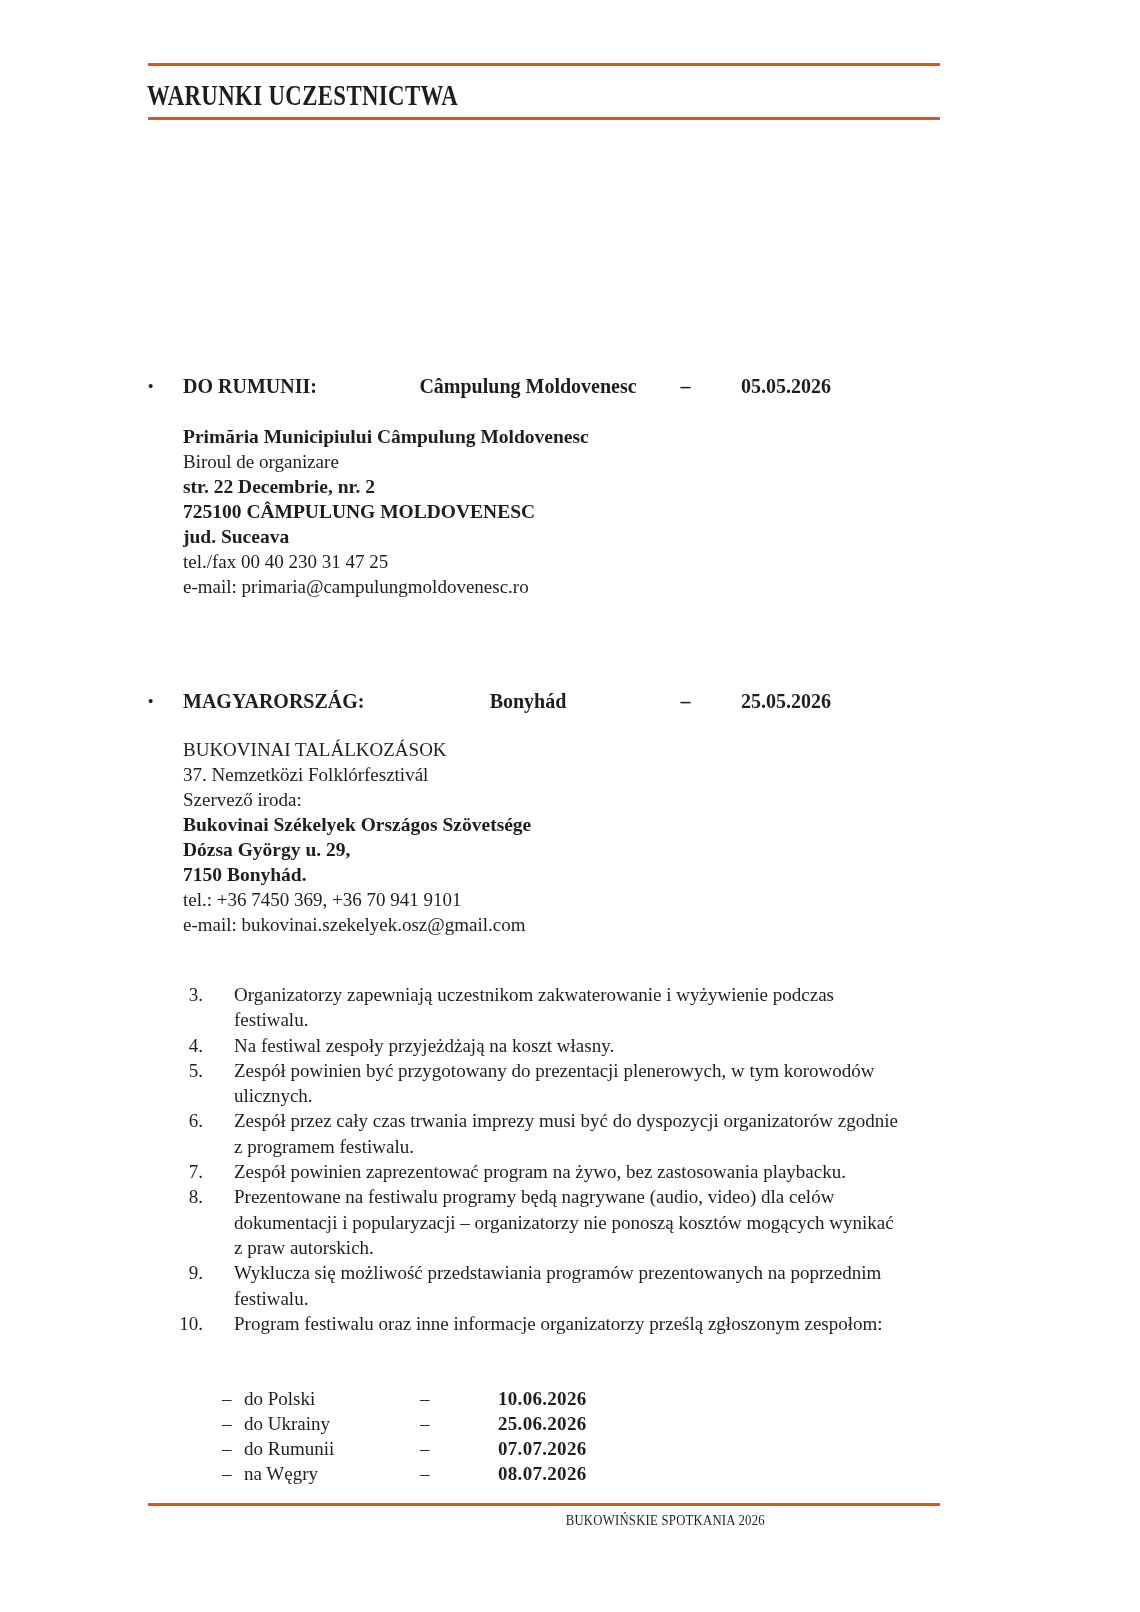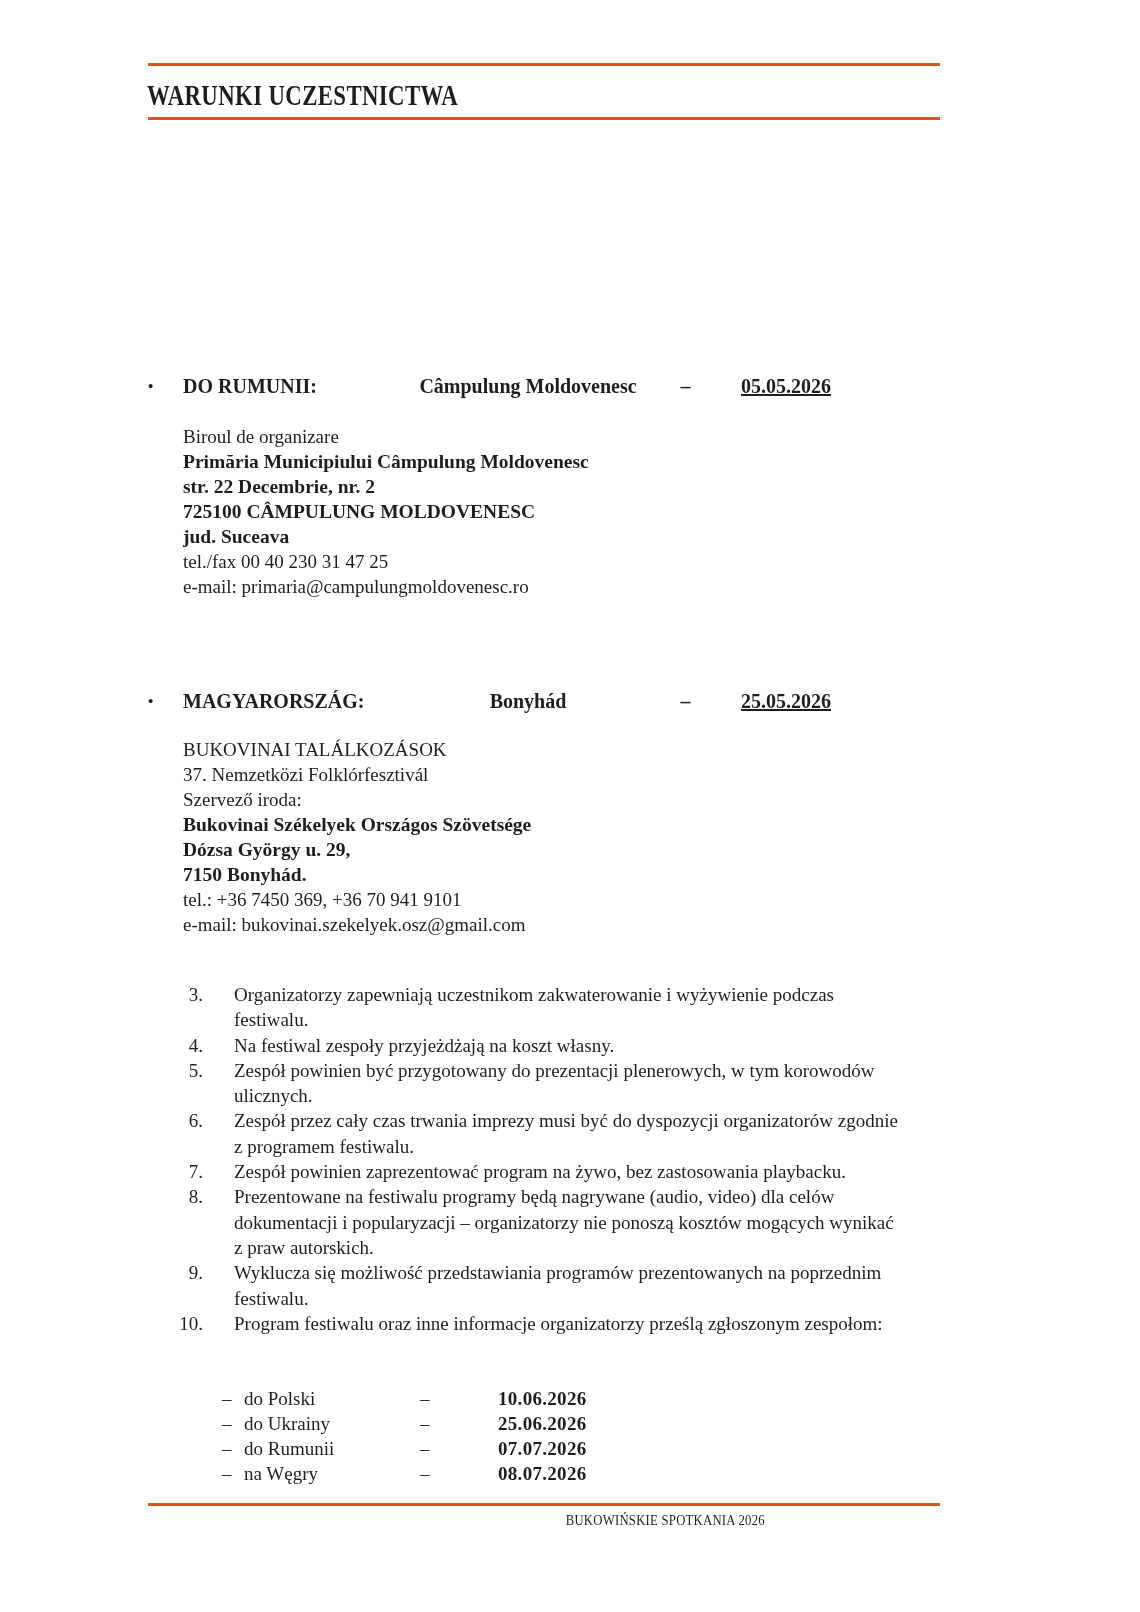--- a/index.html
+++ b/index.html
@@ -29,21 +29,21 @@
 
   
   .brow {
     position:absolute; left:148px; width:818px;
     display:grid; grid-template-columns:35px 225px 240px 75px auto;
     font-weight:bold; font-size:20px; line-height:26px;
   }
   .bullet { font-size:15px; }
   .bcity  { text-align:center; }
   .bdash  { text-align:center; }
-  .bdate  { padding-left:18px;text-decoration:underline; }
+  .bdate  { padding-left:18px; }
 
   
   .addr { position:absolute; left:183px; font-size:19px; line-height:25px; }
   .aline.bold { font-weight:bold; font-size:19.5px; }
 
   
   .rules { position:absolute; left:148px; font-size:19px; line-height:25.3px; }
   .ritem { display:grid; grid-template-columns:55px 745px; column-gap:15px; }
   .rnum  { text-align:right; }
   .rtext { white-space:pre-line;margin-left:16px; }
@@ -74,23 +74,23 @@
     <span class="bullet">•</span>
     <span class="blabel">DO RUMUNII:</span>
     <span class="bcity">Câmpulung Moldovenesc</span>
     <span class="bdash">–</span>
     <span class="bdate">05.05.2026</span>
   </div>
   <div class="addr" style="top:424px;">
 
 
 
+      <div class="aline bold">Primăria Municipiului Câmpulung Moldovenesc</div>
+
       <div class="aline">Biroul de organizare</div>
-
-      <div class="aline bold">Primăria Municipiului Câmpulung Moldovenesc</div>
 
       <div class="aline bold">str. 22 Decembrie, nr. 2</div>
 
       <div class="aline bold">725100 CÂMPULUNG MOLDOVENESC</div>
 
       <div class="aline bold">jud. Suceava</div>
 
       <div class="aline">tel./fax 00 40 230 31 47 25</div>
 
       <div class="aline">e-mail: primaria@campulungmoldovenesc.ro</div>

